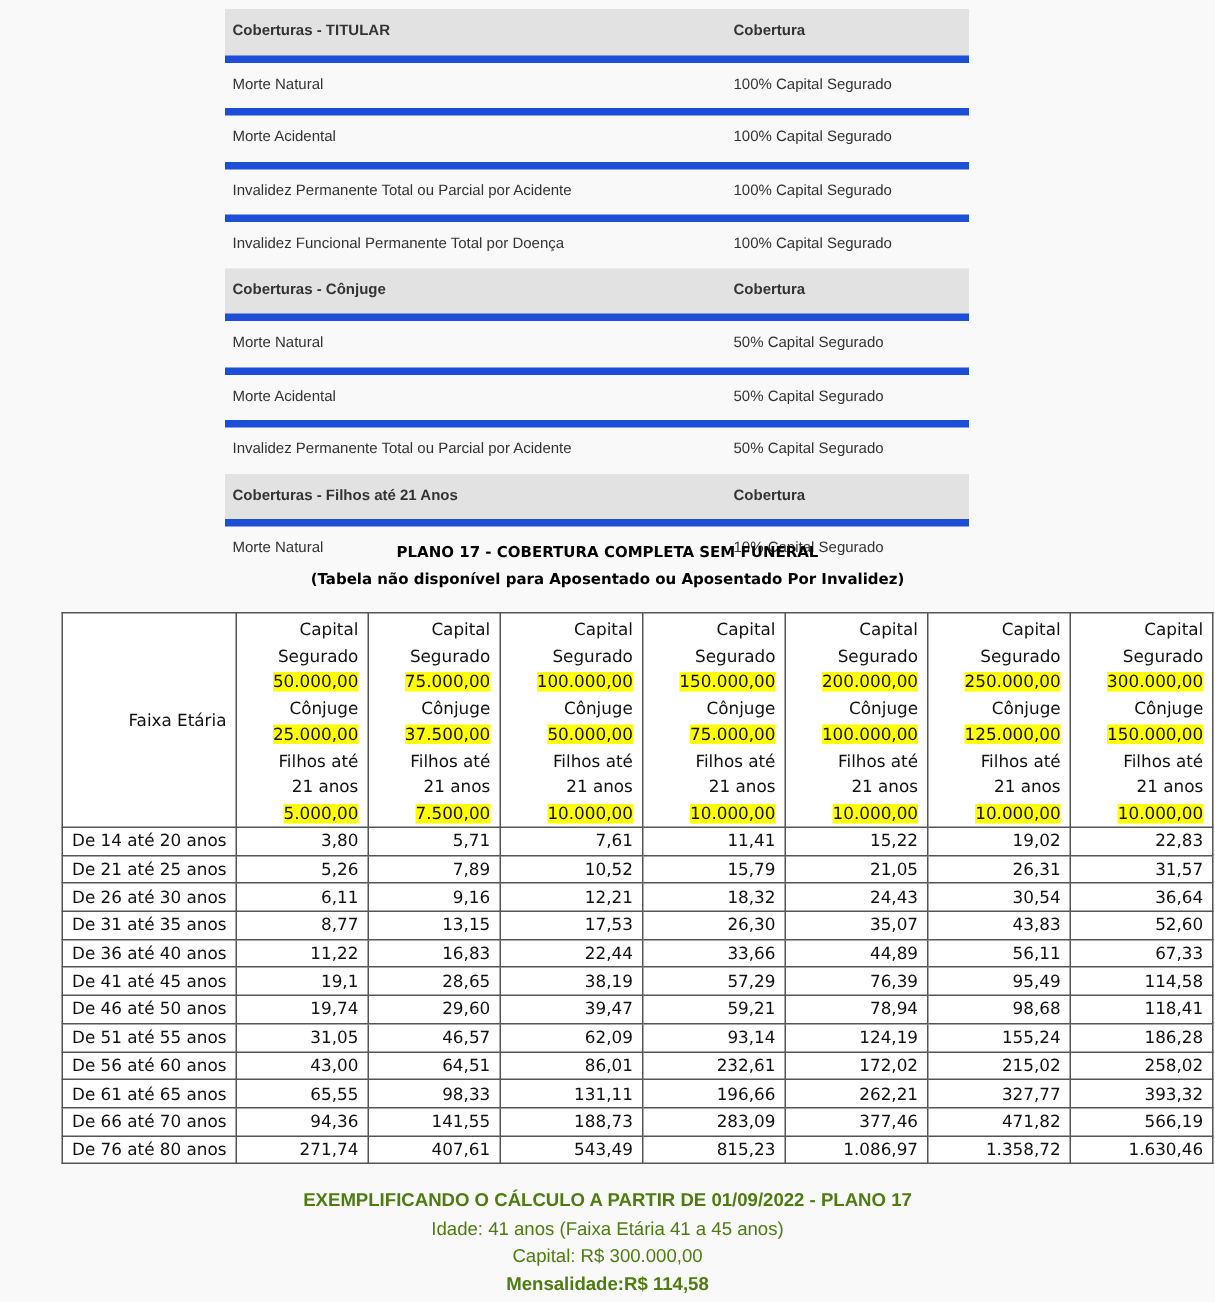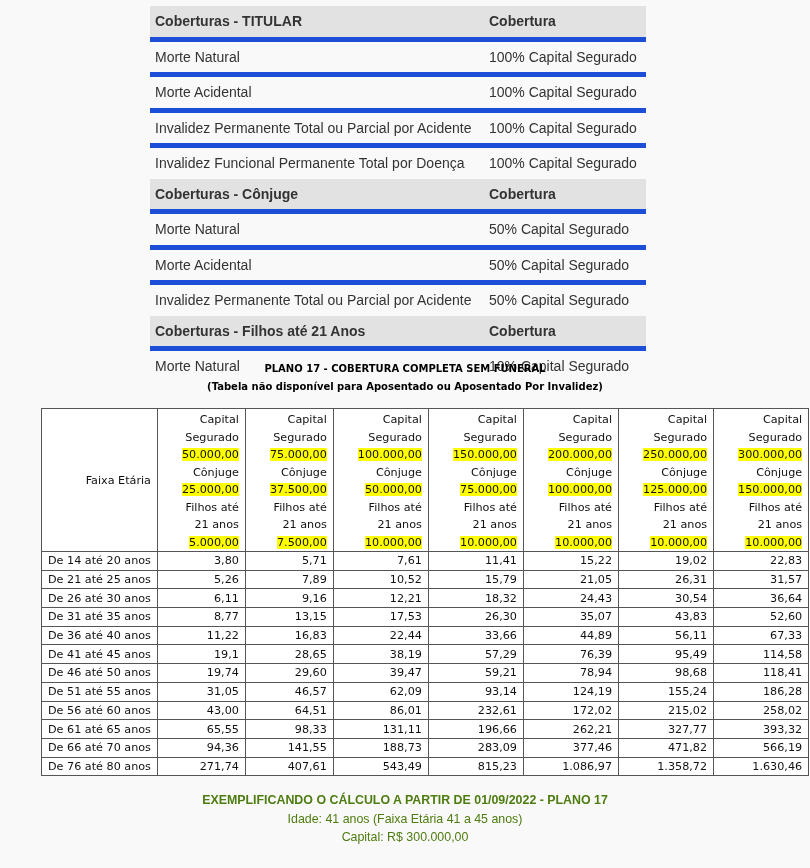--- a/index.html
+++ b/index.html
@@ -7,21 +7,21 @@
     width:810px; height:868px; overflow:hidden;
     background:#f9f9f9;
     font-family:"Liberation Sans", sans-serif;
     color:#333;
     position:relative;
   }
   
   .cov {
     position:absolute; left:150px; top:6px; width:496px;
     border-collapse:collapse;
-    font-size:14px;
+    font-size:10px;
   }
   .cov td {
     padding:0 5px; height:30.5px; line-height:30px; white-space:nowrap;
     border-top:5px solid #1d4ed8;
     vertical-align:middle;
   }
   .cov tr.hd td { background:#e2e2e2; font-weight:bold; color:#333; border-top:none; }
   .cov tr.row td { background:#f9f9f9; }
   .cov td.c2 { width:152px; }
 
@@ -311,13 +311,14 @@
         <td class="val">1.358,72</td>
         <td class="val">1.630,46</td>
       </tr>
     </tbody>
 </table>
 
 <div class="example">
   <div class="ex-title">EXEMPLIFICANDO O CÁLCULO A PARTIR DE 01/09/2022 - PLANO 17</div>
   <div>Idade: 41 anos (Faixa Etária 41 a 45 anos)</div>
   <div>Capital: R$ 300.000,00</div>
+  <div class="ex-fee">Mensalidade:R$ 114,58</div>
 </div>
 
 </body></html>

